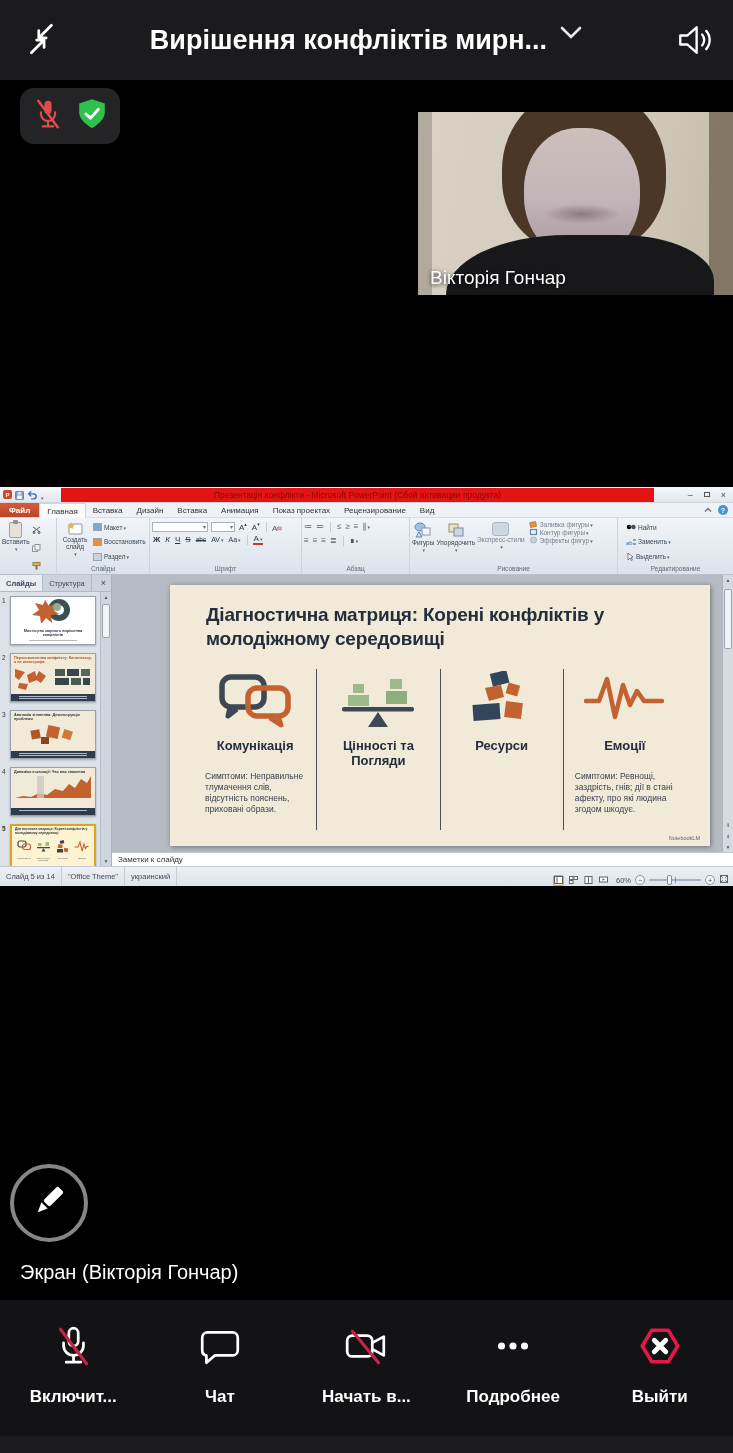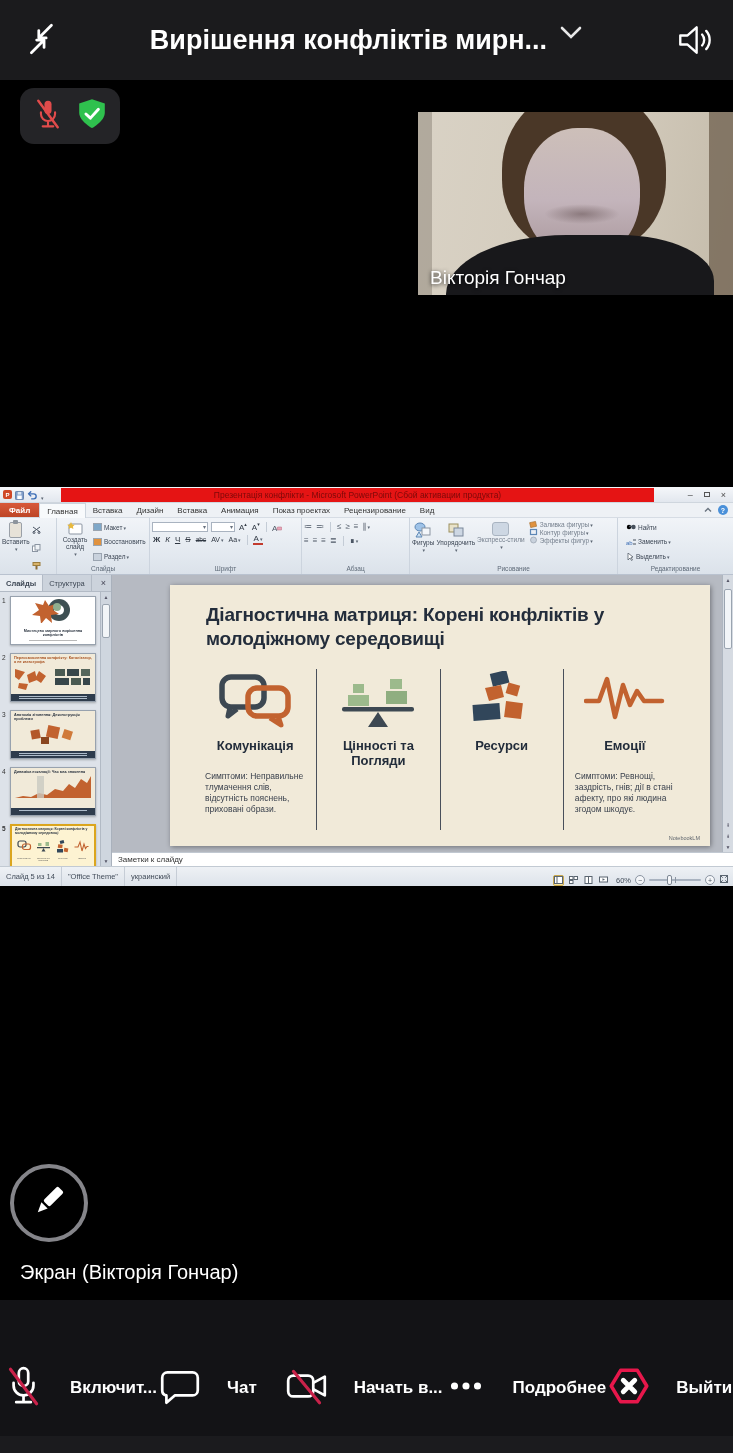--- a/index.html
+++ b/index.html
@@ -99,21 +99,21 @@
   .scol + .scol{border-left:1px solid #49505b}
   .scol-icon{height:62px;display:flex;align-items:center;justify-content:center}
   .scol-h{font-size:13px;font-weight:bold;color:#232d3b;text-align:center;margin-top:8px;line-height:1.15;min-height:28px}
   .scol-b{font-size:8.5px;color:#3a414d;line-height:1.3;margin-top:4px}
   .watermark{position:absolute;right:10px;bottom:5px;font-size:5.5px;color:#60666e}
   
   .annotate{position:absolute;left:10px;top:1164px;width:78px;height:78px;border:4px solid #85858a;border-radius:50%;display:flex;align-items:center;justify-content:center}
   .share-label{position:absolute;left:20px;top:1261px;color:#fff;font-size:20px}
   
   .bottom-bar{position:absolute;left:0;top:1300px;width:733px;height:153px;background:#131316;display:flex}
-  .bbi{flex:1;display:flex;align-items:center;padding-top:23px;gap:24px}
+  .bbi{flex:1;display:flex;flex-direction:column;align-items:center;padding-top:23px;gap:14px}
   .bbi-label{color:#fff;font-size:17px;font-weight:bold;white-space:nowrap}
   .nav-strip{position:absolute;left:0;bottom:0;width:733px;height:17px;background:#1b1b1e}
   .micro-cap{font-size:2.5px;color:#555;text-align:center;flex:1;line-height:1}
 </style>
 </head>
 <body>
 
 <header class="top-bar">
   <span class="min-wrap">
     <svg width="38" height="38" viewBox="0 0 36 36" fill="none" stroke="#fff" stroke-width="2.6" stroke-linecap="round">

